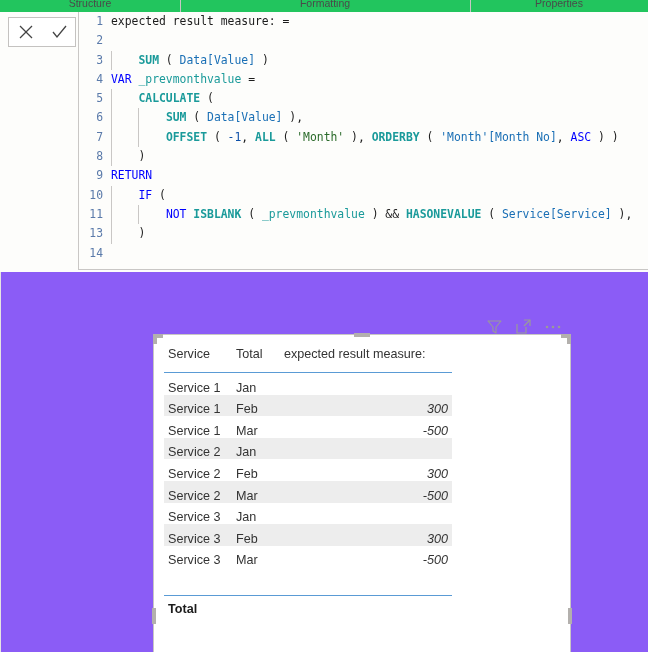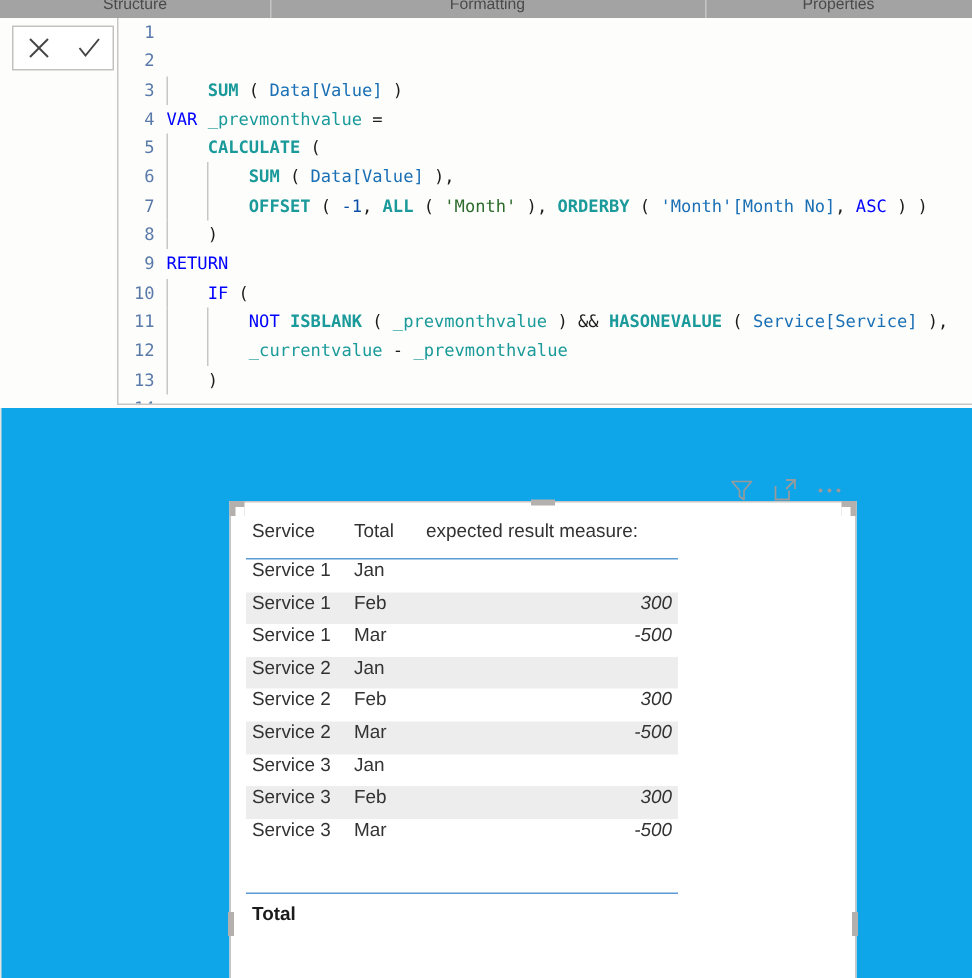--- a/index.html
+++ b/index.html
@@ -9,21 +9,21 @@
     background: #ffffff;
     font-family: "Liberation Sans", sans-serif;
     overflow: hidden;
   }
 
   
   .ribbon-tabs {
     position: absolute;
     left: 0; top: 0;
     width: 648px; height: 15px;
-    background: #a3a3a3;
+    background: #22c55e;
     border-bottom: 1px solid #d6d4d2;
   }
   .ribbon-tab {
     position: absolute;
     top: -4px;
     font-size: 10.5px;
     color: #4a4a4a;
     text-align: center;
     white-space: nowrap;
     line-height: 14px;
@@ -113,21 +113,21 @@
   .col  { color: #1a6fb5; }
   .var  { color: #1a9a9a; }
   .op   { color: #1c1c1c; }
   .pln  { color: #1c1c1c; }
 
   
   .canvas {
     position: absolute;
     left: 0; top: 272px;
     width: 648px; height: 380px;
-    background: #0ea5e9;
+    background: #8b5cf6;
     border-left: 1px solid #e6e4e2;
   }
 
   
   .visual-header {
     position: absolute;
     left: 485px; top: 44px;
     width: 80px; height: 20px;
     display: flex;
     align-items: center;
@@ -168,21 +168,21 @@
 
   
   .tbl {
     position: absolute;
     left: 10px; top: 8px;
     width: 288px;
   }
   .tbl-row {
     display: flex;
     height: 21.6px;
-    align-items: flex-start;
+    align-items: flex-end;
     font-size: 12.6px;
     color: #333333;
   }
   .tbl-head {
     height: 30px;
     border-bottom: 1.6px solid #5a9bd5;
     align-items: flex-start;
     padding-top: 4px;
   }
   .tbl-head .c { color: #333333; }
@@ -225,32 +225,31 @@
     <div class="commit-btn" title="Commit">
       <span>
         <svg width="20" height="20" viewBox="0 0 20 20">
           <polyline points="4,10 8,15 17,4" fill="none" stroke="#444" stroke-width="1.3"></polyline>
         </svg>
       </span>
     </div>
   </div>
 
   <div class="editor" id="code-editor">
-      <div class="code-line"><span class="ln">1</span></div>
+      <div class="code-line"><span class="ln">1</span><span class="code-text"><span class="pln">expected result measure: =</span></span></div>
       <div class="code-line"><span class="ln">2</span></div>
       <div class="code-line"><span class="ln">3</span><span class="guide" style="left: 32px;"></span><span class="code-text"><span class="pln">    </span><span class="fn">SUM</span><span class="pln"> ( </span><span class="col">Data[Value]</span><span class="pln"> )</span></span></div>
       <div class="code-line"><span class="ln">4</span><span class="code-text"><span class="kw">VAR</span><span class="pln"> </span><span class="var">_prevmonthvalue</span><span class="pln"> =</span></span></div>
       <div class="code-line"><span class="ln">5</span><span class="guide" style="left: 32px;"></span><span class="code-text"><span class="pln">    </span><span class="fn">CALCULATE</span><span class="pln"> (</span></span></div>
       <div class="code-line"><span class="ln">6</span><span class="guide" style="left: 32px;"></span><span class="guide" style="left: 59px;"></span><span class="code-text"><span class="pln">        </span><span class="fn">SUM</span><span class="pln"> ( </span><span class="col">Data[Value]</span><span class="pln"> ),</span></span></div>
       <div class="code-line"><span class="ln">7</span><span class="guide" style="left: 32px;"></span><span class="guide" style="left: 59px;"></span><span class="code-text"><span class="pln">        </span><span class="fn">OFFSET</span><span class="pln"> ( </span><span class="num">-1</span><span class="pln">, </span><span class="fn">ALL</span><span class="pln"> ( </span><span class="str">'Month'</span><span class="pln"> ), </span><span class="fn">ORDERBY</span><span class="pln"> ( </span><span class="col">'Month'[Month No]</span><span class="pln">, </span><span class="kw">ASC</span><span class="pln"> ) )</span></span></div>
       <div class="code-line"><span class="ln">8</span><span class="guide" style="left: 32px;"></span><span class="code-text"><span class="pln">    )</span></span></div>
       <div class="code-line"><span class="ln">9</span><span class="code-text"><span class="kw">RETURN</span></span></div>
       <div class="code-line"><span class="ln">10</span><span class="guide" style="left: 32px;"></span><span class="code-text"><span class="pln">    </span><span class="kw">IF</span><span class="pln"> (</span></span></div>
       <div class="code-line"><span class="ln">11</span><span class="guide" style="left: 32px;"></span><span class="guide" style="left: 59px;"></span><span class="code-text"><span class="pln">        </span><span class="kw">NOT</span><span class="pln"> </span><span class="fn">ISBLANK</span><span class="pln"> ( </span><span class="var">_prevmonthvalue</span><span class="pln"> ) </span><span class="op">&amp;&amp;</span><span class="pln"> </span><span class="fn">HASONEVALUE</span><span class="pln"> ( </span><span class="col">Service[Service]</span><span class="pln"> ),</span></span></div>
-      <div class="code-line"><span class="ln">12</span><span class="guide" style="left: 32px;"></span><span class="guide" style="left: 59px;"></span><span class="code-text"><span class="pln">        </span><span class="var">_currentvalue</span><span class="pln"> - </span><span class="var">_prevmonthvalue</span></span></div>
       <div class="code-line"><span class="ln">13</span><span class="guide" style="left: 32px;"></span><span class="code-text"><span class="pln">    )</span></span></div>
       <div class="code-line"><span class="ln">14</span><span class="code-text"><span class="pln"></span></span></div>
     </div>
 </div>
 
 <div class="canvas">
 
   <div class="visual-header">
     <span class="vh-icon" title="Filters">
       <svg width="17" height="17" viewBox="0 0 17 17">

